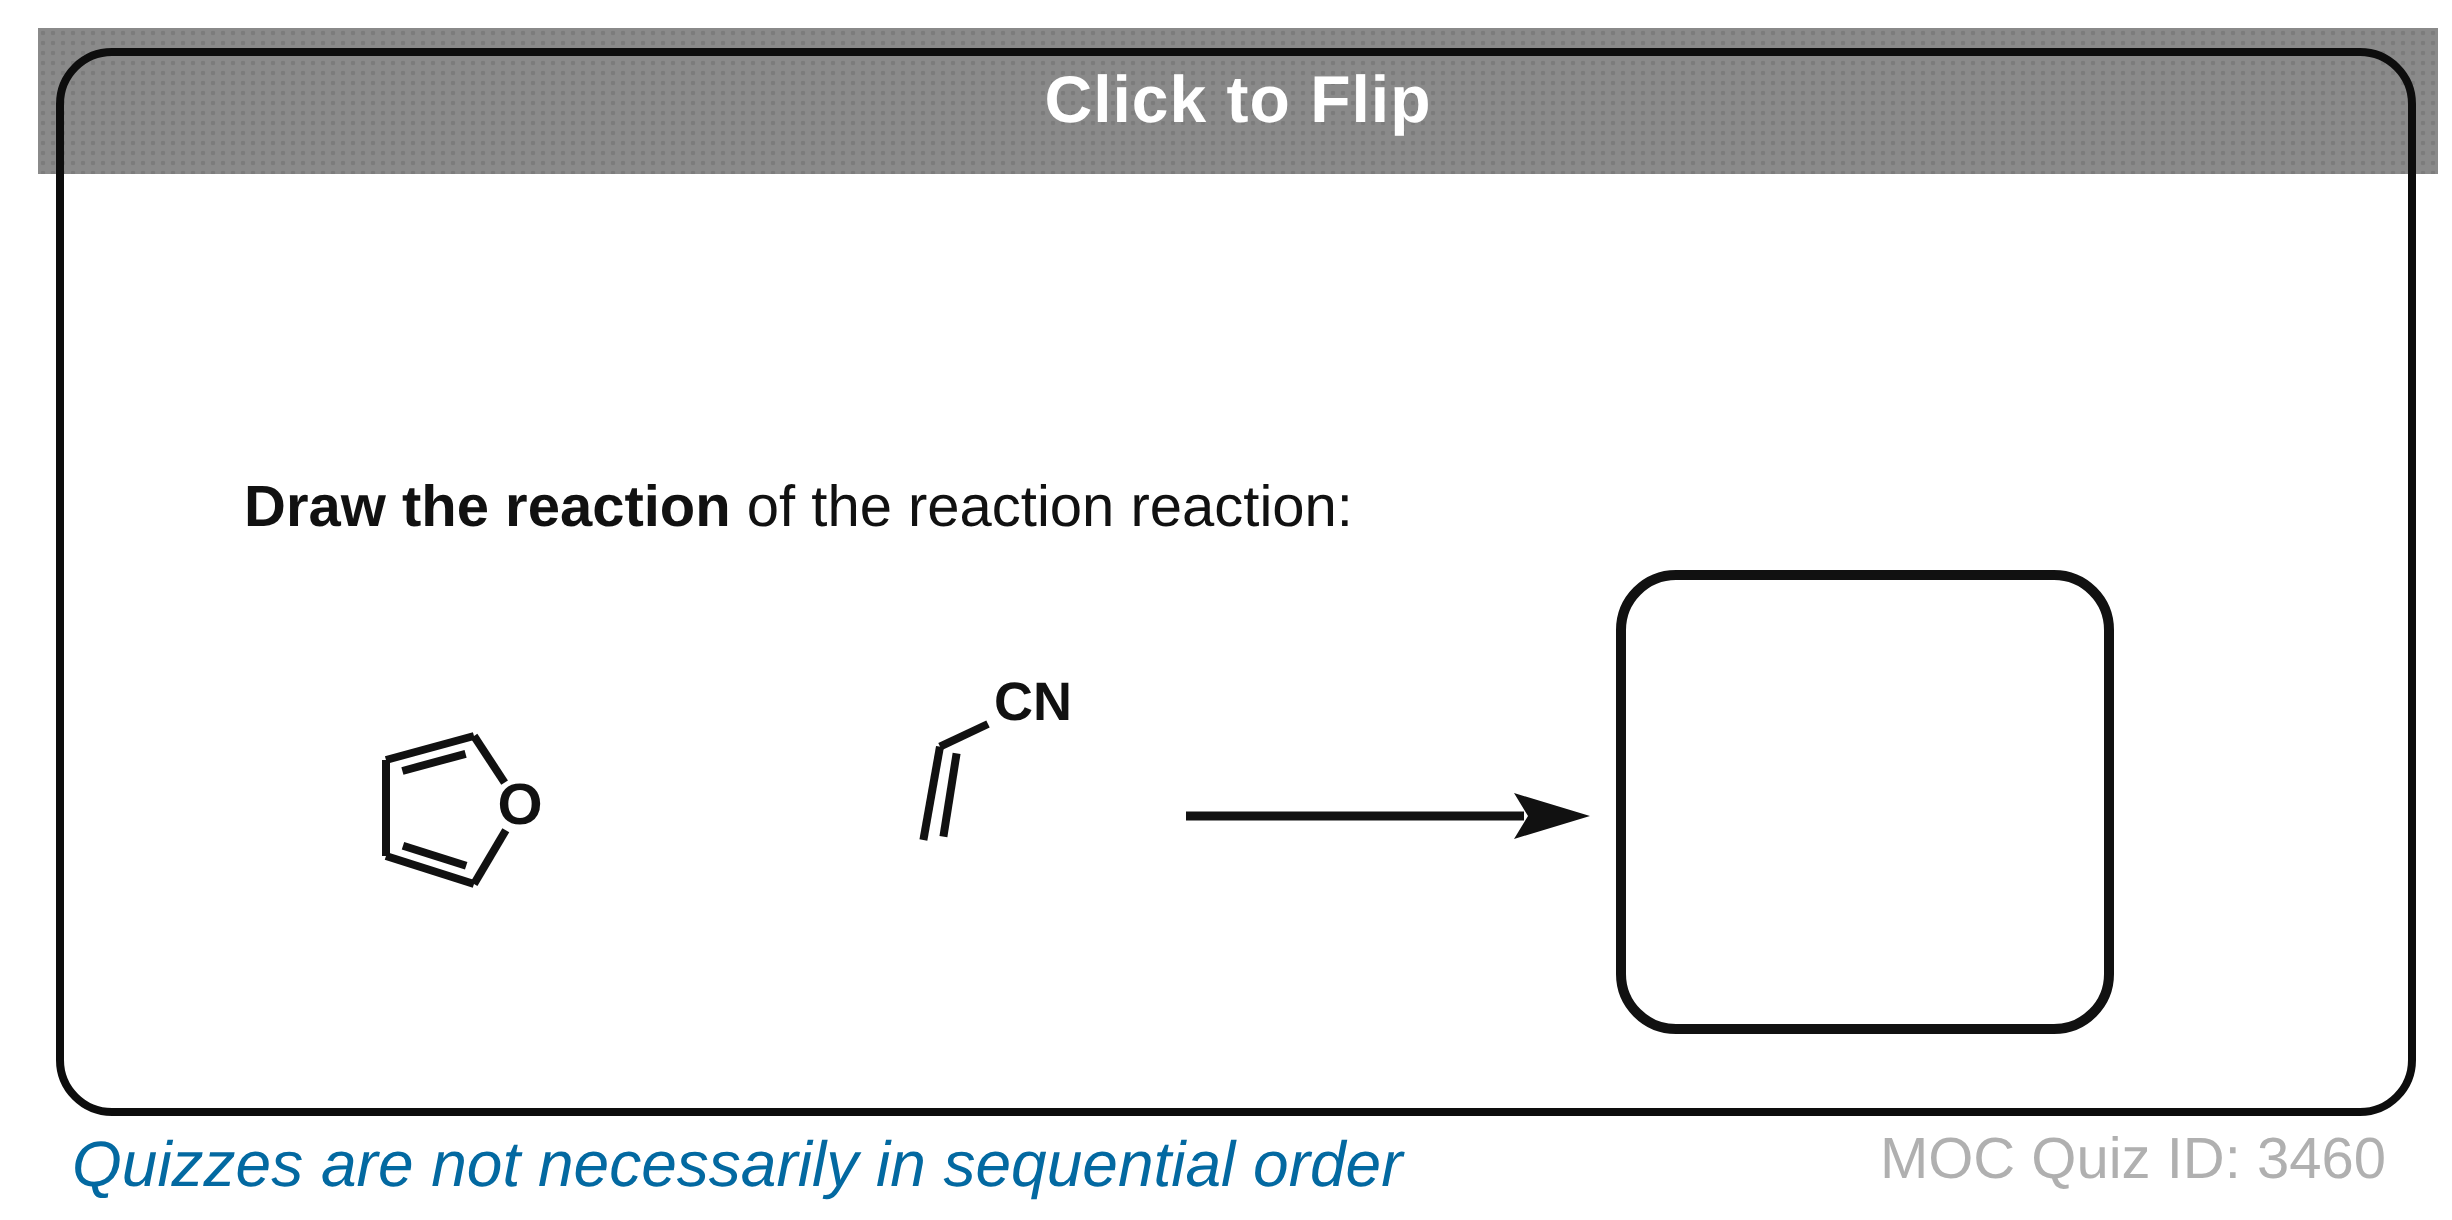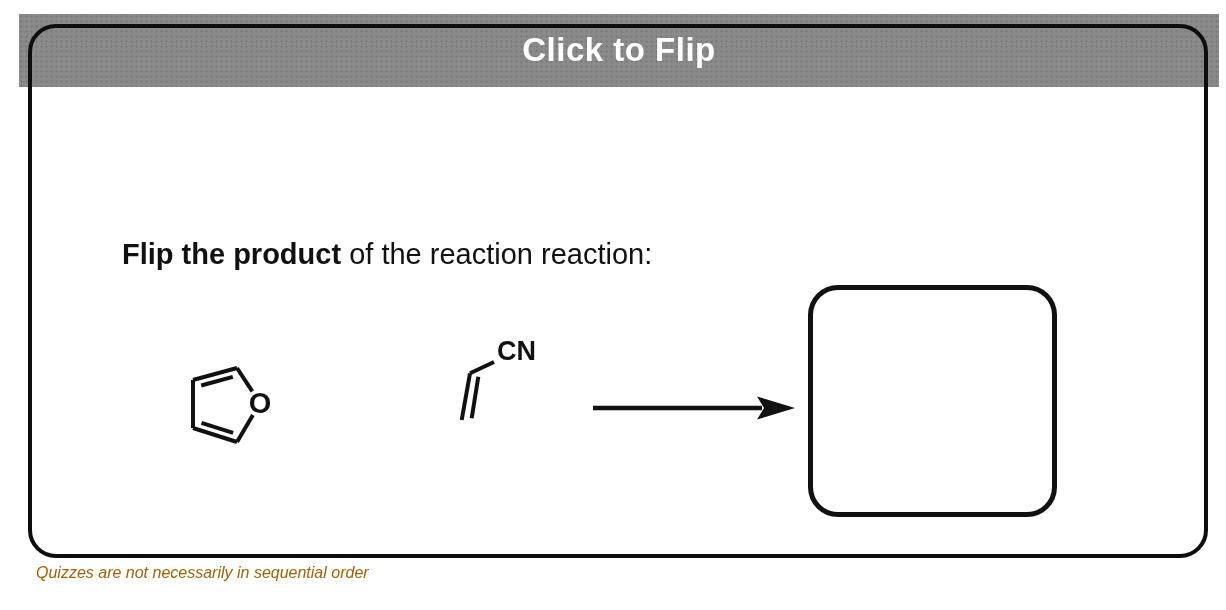--- a/index.html
+++ b/index.html
@@ -69,23 +69,23 @@
     box-sizing: border-box;
     border: 5px solid #111111;
     border-radius: 30px;
     background: #ffffff;
     z-index: 3;
   }
 
   .footer-left {
     position: absolute;
     left: 36px; top: 564px;
-    font-size: 16px;
+    font-size: 32px;
     font-style: italic;
-    color: #a16207;
+    color: #0369a1;
     z-index: 3;
     white-space: nowrap;
   }
   .footer-right {
     position: absolute;
     right: 33px; top: 564px;
     font-size: 29px;
     color: #b0b0b0;
     z-index: 3;
     white-space: nowrap;
@@ -103,21 +103,21 @@
 
 <div id="stage">
 
   <div class="flip-bar">
     <span class="flip-bar-label">Click to Flip</span>
   </div>
 
   <div class="flashcard"></div>
 
   <div class="prompt">
-    <span class="bold">Flip the product</span><span> of the reaction reaction:</span>
+    <span class="bold">Draw the reaction</span><span> of the reaction reaction:</span>
   </div>
 
   <svg class="mol-svg furan-svg" width="110" height="110" viewBox="0 0 110 110">
 
     <line class="bond" x1="62" y1="18" x2="18" y2="30"></line>
     <line class="bond" x1="18" y1="30" x2="18" y2="78"></line>
     <line class="bond" x1="18" y1="78" x2="62" y2="92"></line>
     <line class="bond" x1="62" y1="18" x2="77.3" y2="41.3"></line>
     <line class="bond" x1="62" y1="92" x2="77.9" y2="65.1"></line>
 
@@ -138,14 +138,15 @@
   </svg>
 
   <svg class="arrow-svg" width="210" height="32" viewBox="0 0 210 32">
     <line x1="3" y1="16" x2="172" y2="16" stroke="#111111" stroke-width="4.5"></line>
     <polygon points="167,4.5 205,16 167,27.5 174,16" fill="#111111"></polygon>
   </svg>
 
   <div class="product-box"></div>
 
   <div class="footer-left">Quizzes are not necessarily in sequential order</div>
+  <div class="footer-right">MOC Quiz ID: 3460</div>
 
 </div>
 
 </body></html>

